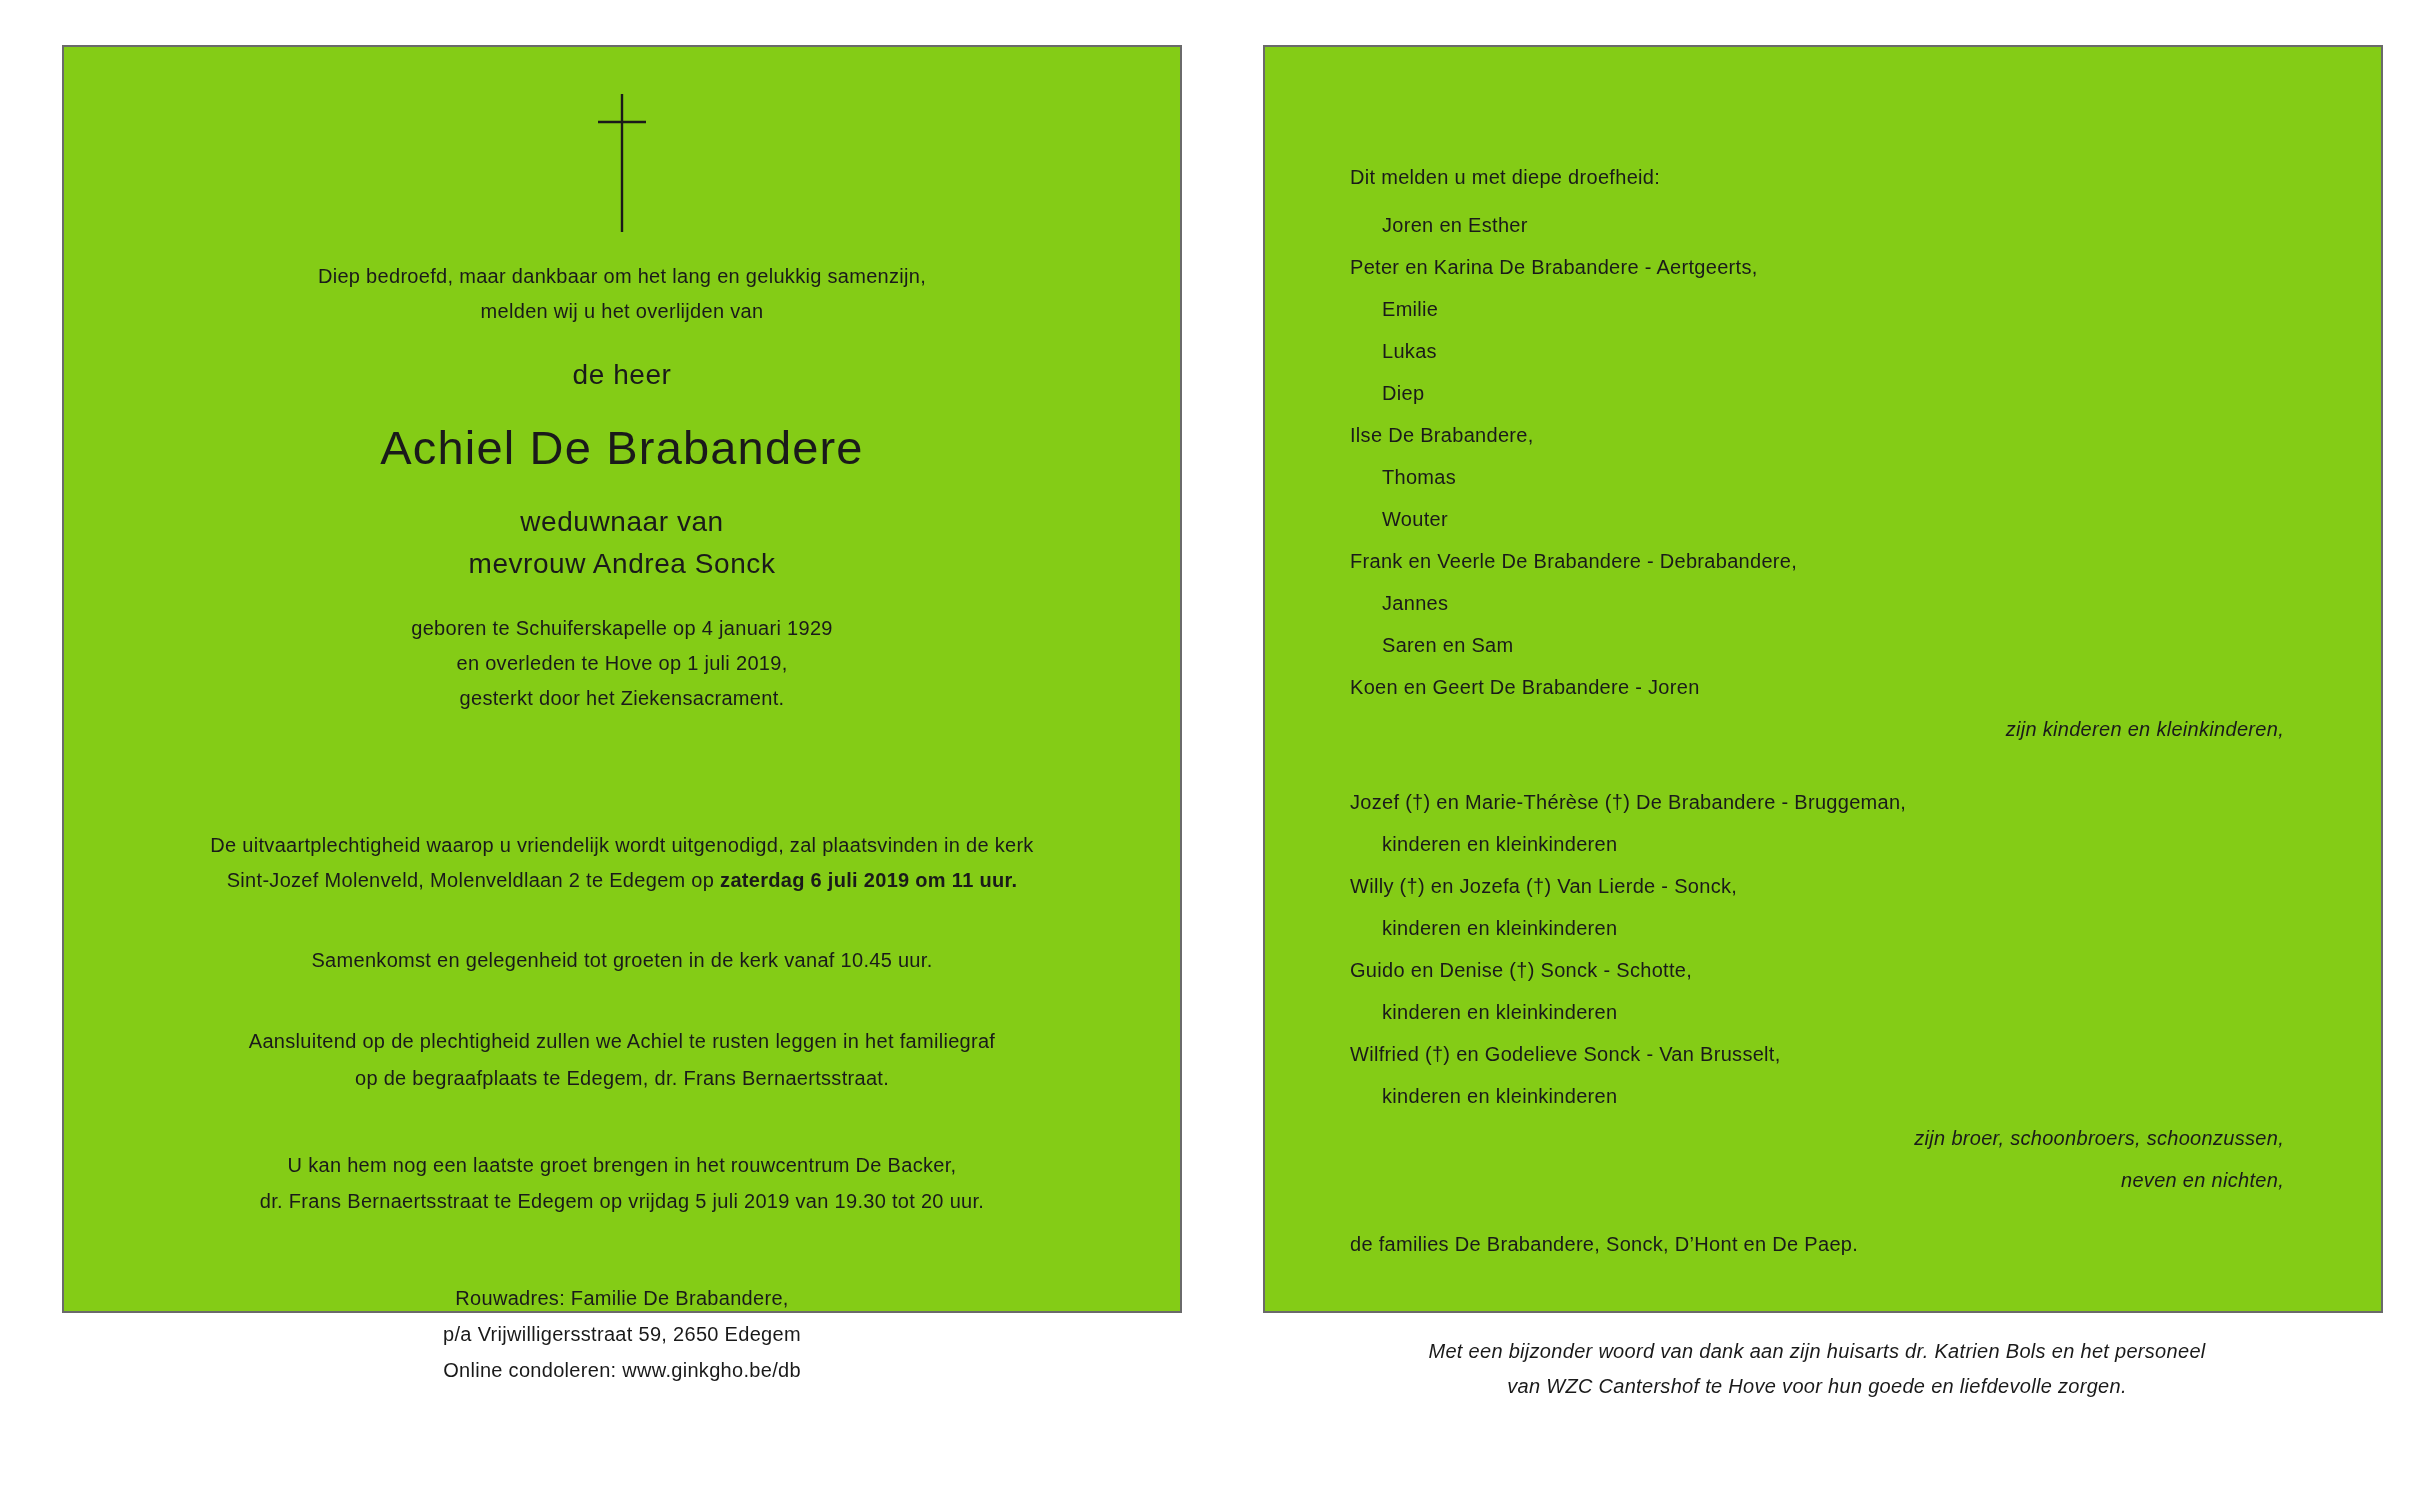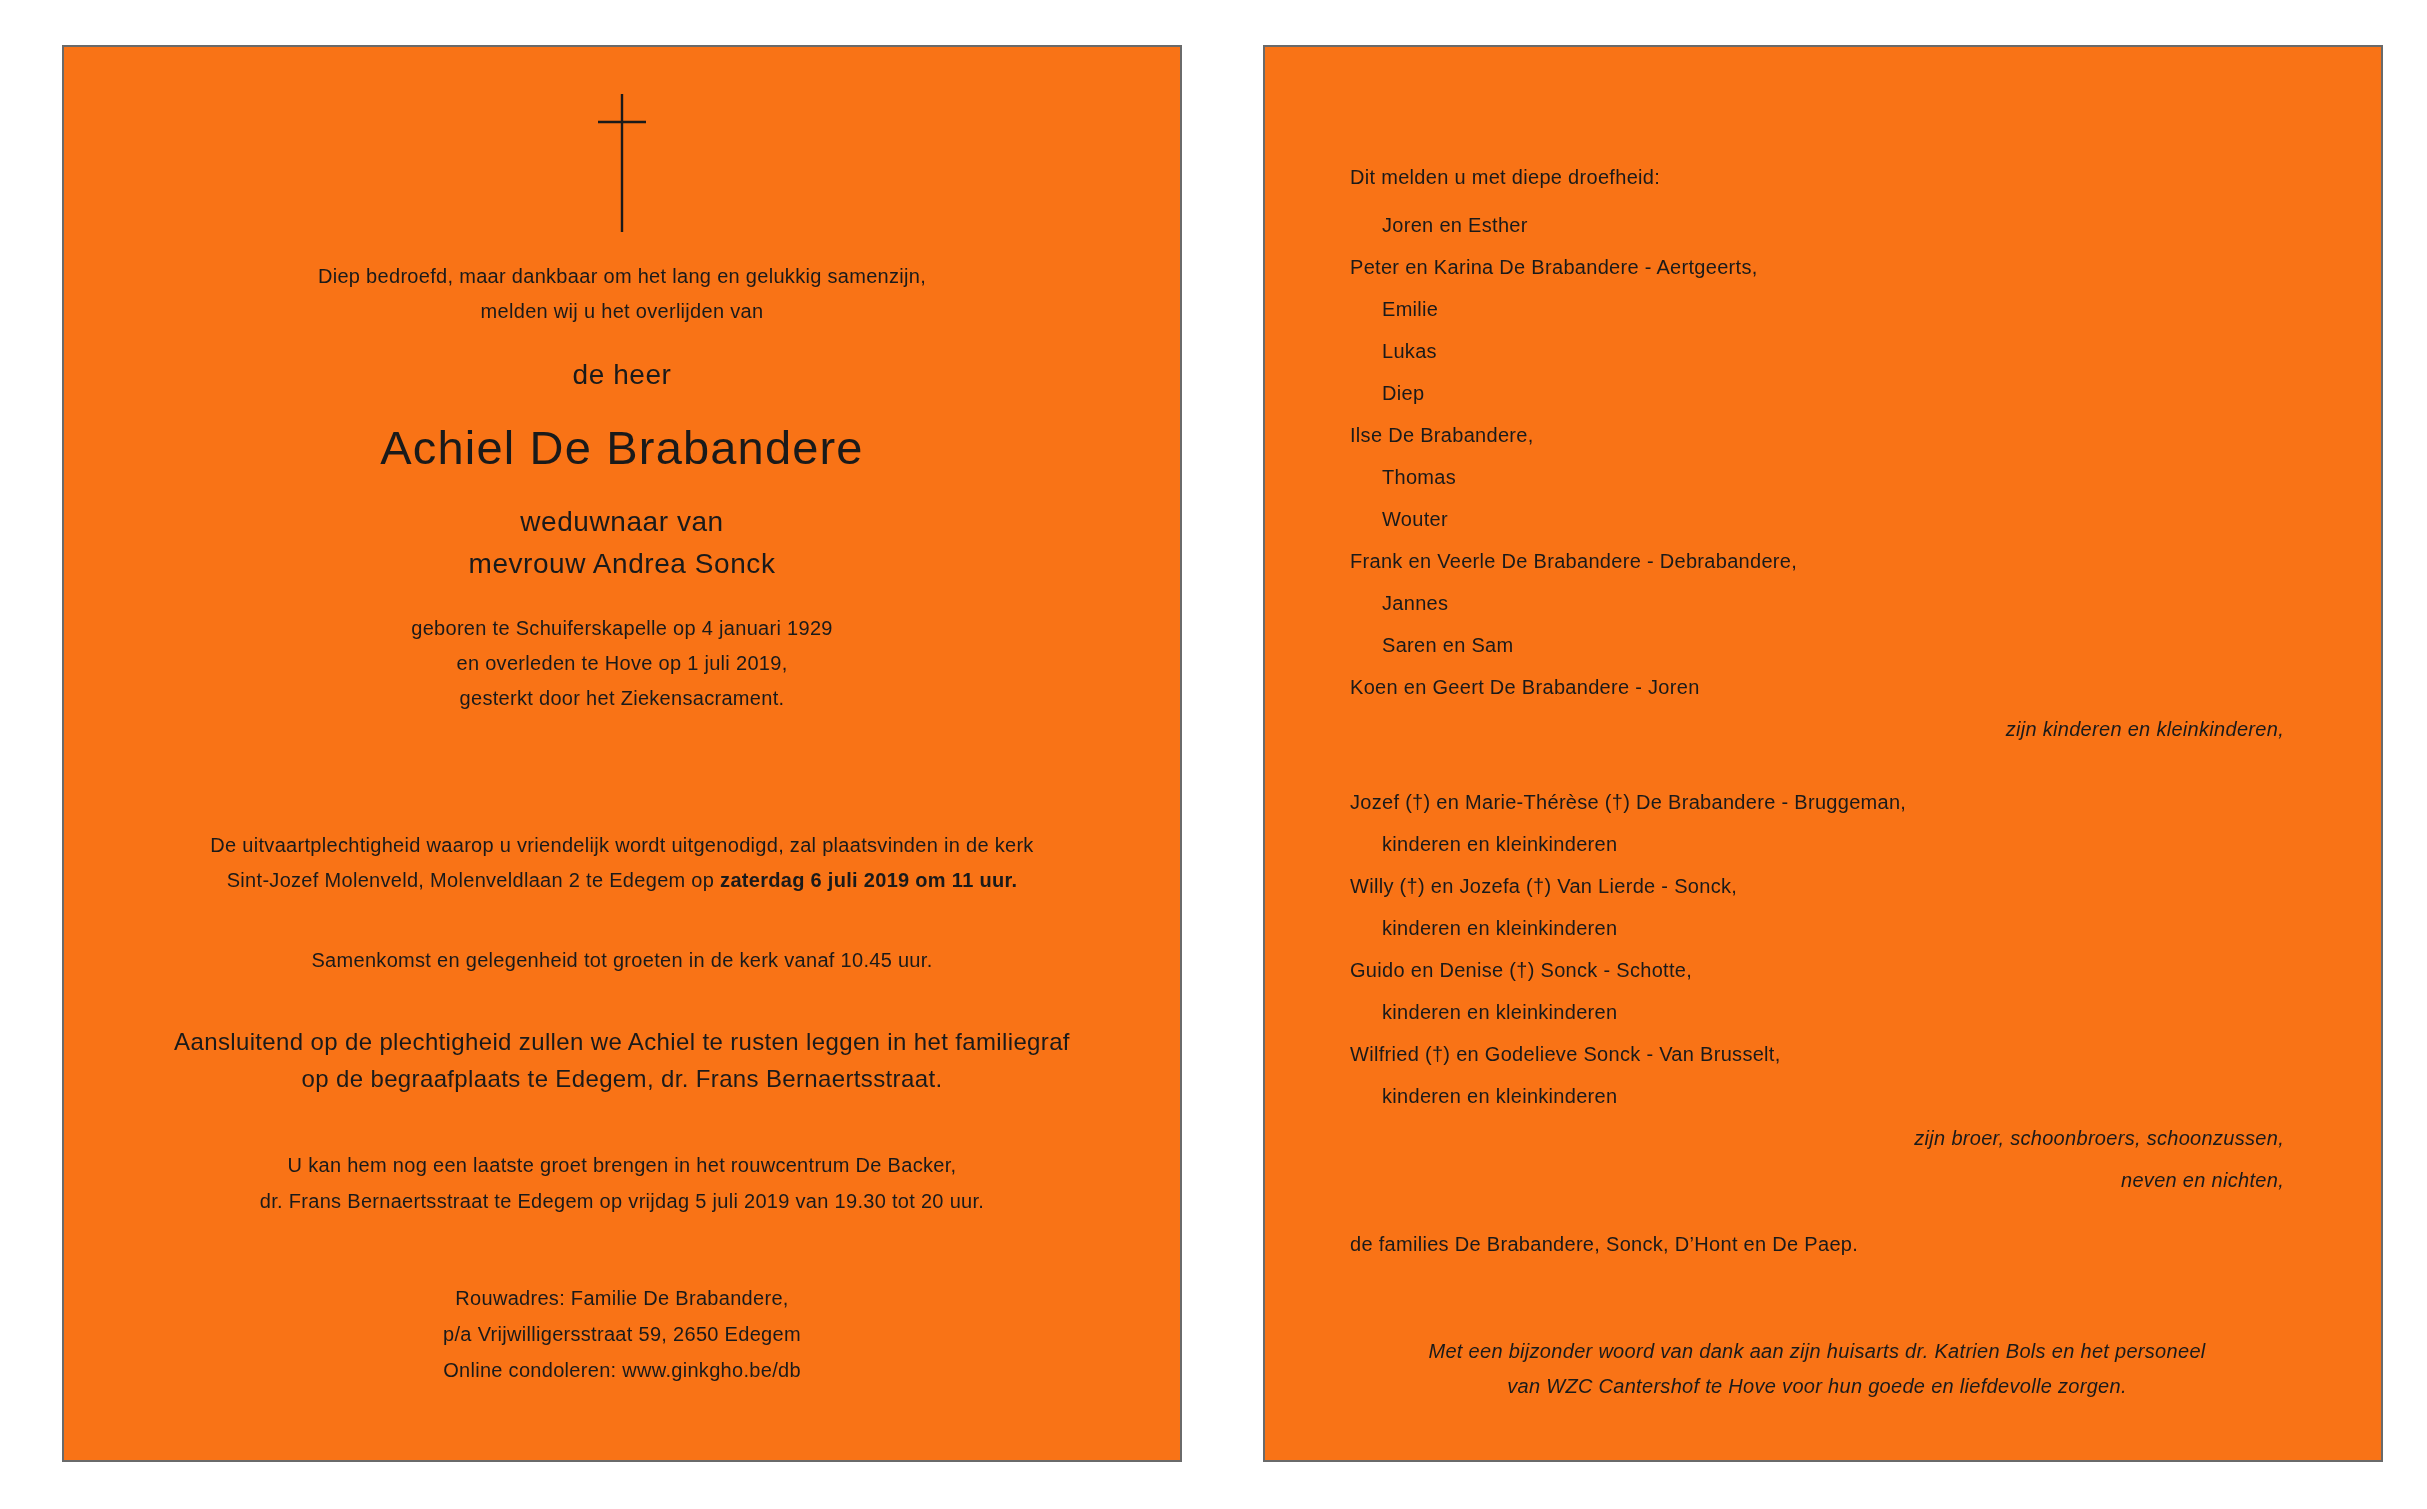--- a/index.html
+++ b/index.html
@@ -8,40 +8,40 @@
     width: 2427px; height: 1509px;
     position: relative;
     font-family: "Liberation Sans", sans-serif;
     color: #1a1a1a;
     overflow: hidden;
   }
   .page {
     position: absolute;
     top: 45px;
     width: 1120px;
-    height: 1417px;
+    height: 1268px;
     border: 2px solid #6a6a6a;
-    background: #f97316;
+    background: #84cc16;
   }
   .page-left  { left: 62px;  text-align: center; padding: 0 40px; }
   .page-right { left: 1263px; text-align: left; padding: 0 97px 0 85px; }
 
   
   .cross-wrap { margin-top: 46px; height: 140px; }
   .cross-wrap svg { height: 140px; width: 60px; }
 
   .intro { margin-top: 26px; font-size: 20px; line-height: 35px; letter-spacing: 0.015em; }
   .honorific { margin-top: 29px; font-size: 28px; line-height: 34px; letter-spacing: 0.02em; }
   .deceased-name { margin-top: 28px; font-size: 47px; line-height: 56px; font-weight: 400; letter-spacing: 0.025em; }
   .widower { margin-top: 25px; font-size: 28px; line-height: 42px; letter-spacing: 0.02em; }
   .life-dates { margin-top: 26px; font-size: 20px; line-height: 35px; letter-spacing: 0.015em; }
   .service { margin-top: 112px; font-size: 20px; line-height: 35px; letter-spacing: 0.015em; }
   .service .bold { font-weight: bold; }
   .gathering { margin-top: 45px; font-size: 20px; line-height: 35px; letter-spacing: 0.015em; }
-  .burial { margin-top: 45px; font-size: 24px; line-height: 37px; letter-spacing: 0.015em; }
+  .burial { margin-top: 45px; font-size: 20px; line-height: 37px; letter-spacing: 0.015em; }
   .visitation { margin-top: 50px; font-size: 20px; line-height: 36px; letter-spacing: 0.015em; }
   .address { margin-top: 61px; font-size: 20px; line-height: 36px; letter-spacing: 0.015em; }
 
   
   .rp-header { margin-top: 109px; font-size: 20px; line-height: 42px; letter-spacing: 0.015em; }
   .name-list { font-size: 20px; line-height: 42px; letter-spacing: 0.015em; }
   .family-list { margin-top: 6px; }
   .relatives-list { margin-top: 31px; }
   .name-list .line.indent { padding-left: 32px; }
   .name-list .line.right { text-align: right; }

